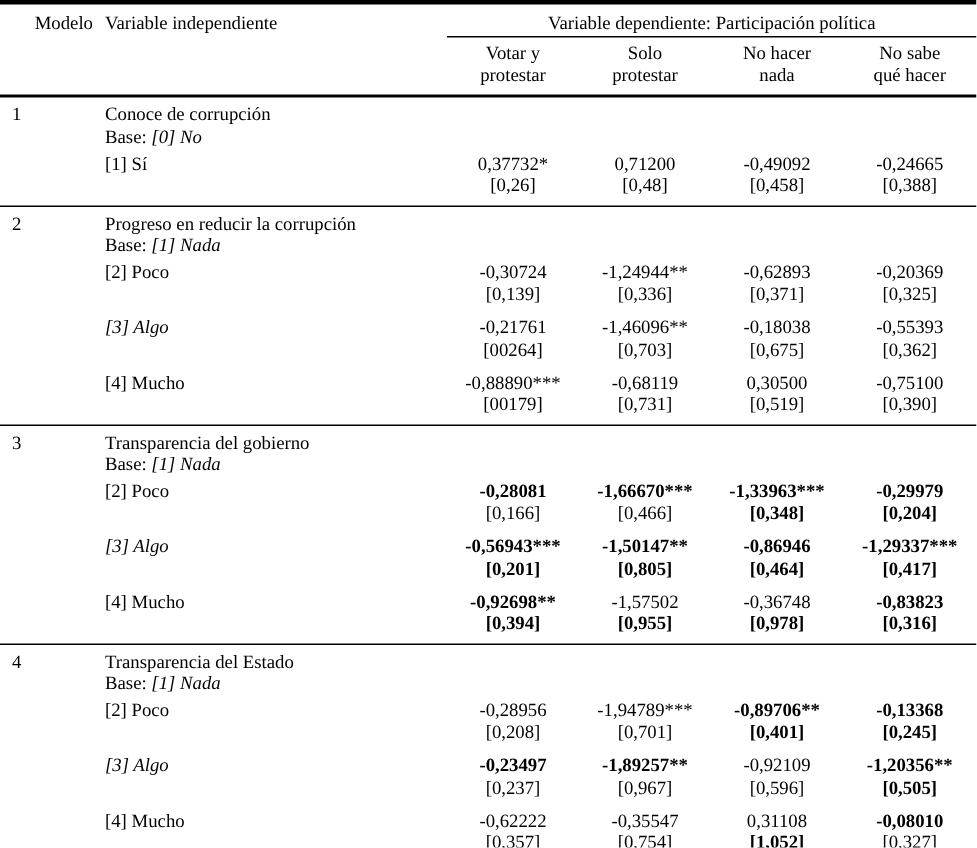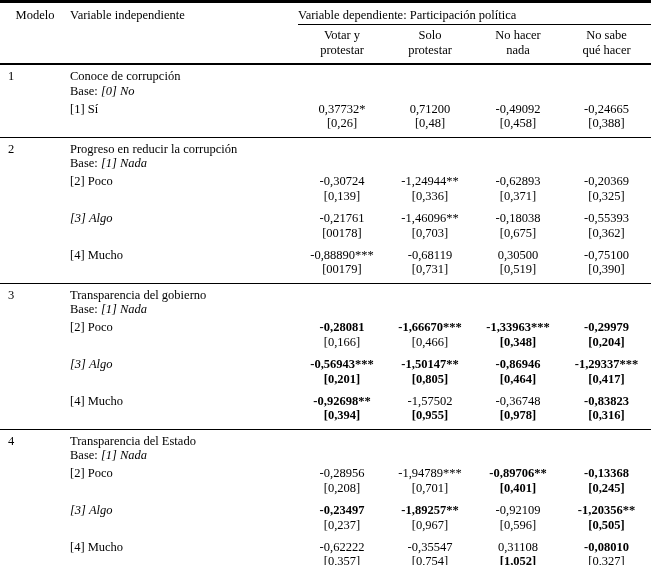--- a/index.html
+++ b/index.html
@@ -18,23 +18,23 @@
   }
   thead { border-bottom: 2px solid #000; }
   tbody { border-top: 1.5px solid #000; }
   th, td {
     font-weight: normal;
     font-size: 12.5px;
     line-height: 1.15;
     vertical-align: top;
     padding: 0;
   }
-  th.h-modelo { text-align: center; padding: 5px 0 0 8px; }
+  th.h-modelo { text-align: right; padding: 5px 0 0 8px; }
   th.h-var    { text-align: left; padding: 5px 0 0 8px; margin-top: 36px; }
-  th.h-dep    { text-align: left; padding: 5px 0 2px 0; border-bottom: 1px solid #000; }
+  th.h-dep    { text-align: center; padding: 5px 0 2px 0; border-bottom: 1px solid #000; }
   th.h-sub    { text-align: center; padding: 3px 0 6px 0; white-space: pre-line; margin-top: 16px; }
   td.c-model  { padding: 4px 0 0 8px; }
   td.c-title  { padding: 4px 0 2px 8px; }
   td.c-label  { padding: 2px 0 6px 8px; margin-left: 48px; }
   td.c-val    { text-align: center; padding: 2px 0 6px 0; margin-top: 43px; }
   .it { font-style: italic; font-family: Liberation Serif, serif; }
   .b  { font-weight: bold; }
 </style>
 </head>
 <body>
@@ -118,21 +118,21 @@
         </td>
         <td class="c-val">
           <div class="coef">-0,20369</div>
           <div class="se">[0,325]</div>
         </td>
       </tr>
       <tr>
         <td class="c-label it">[3] Algo</td>
         <td class="c-val">
           <div class="coef">-0,21761</div>
-          <div class="se">[00178]</div>
+          <div class="se">[00264]</div>
         </td>
         <td class="c-val">
           <div class="coef">-1,46096**</div>
           <div class="se">[0,703]</div>
         </td>
         <td class="c-val">
           <div class="coef">-0,18038</div>
           <div class="se">[0,675]</div>
         </td>
         <td class="c-val">

